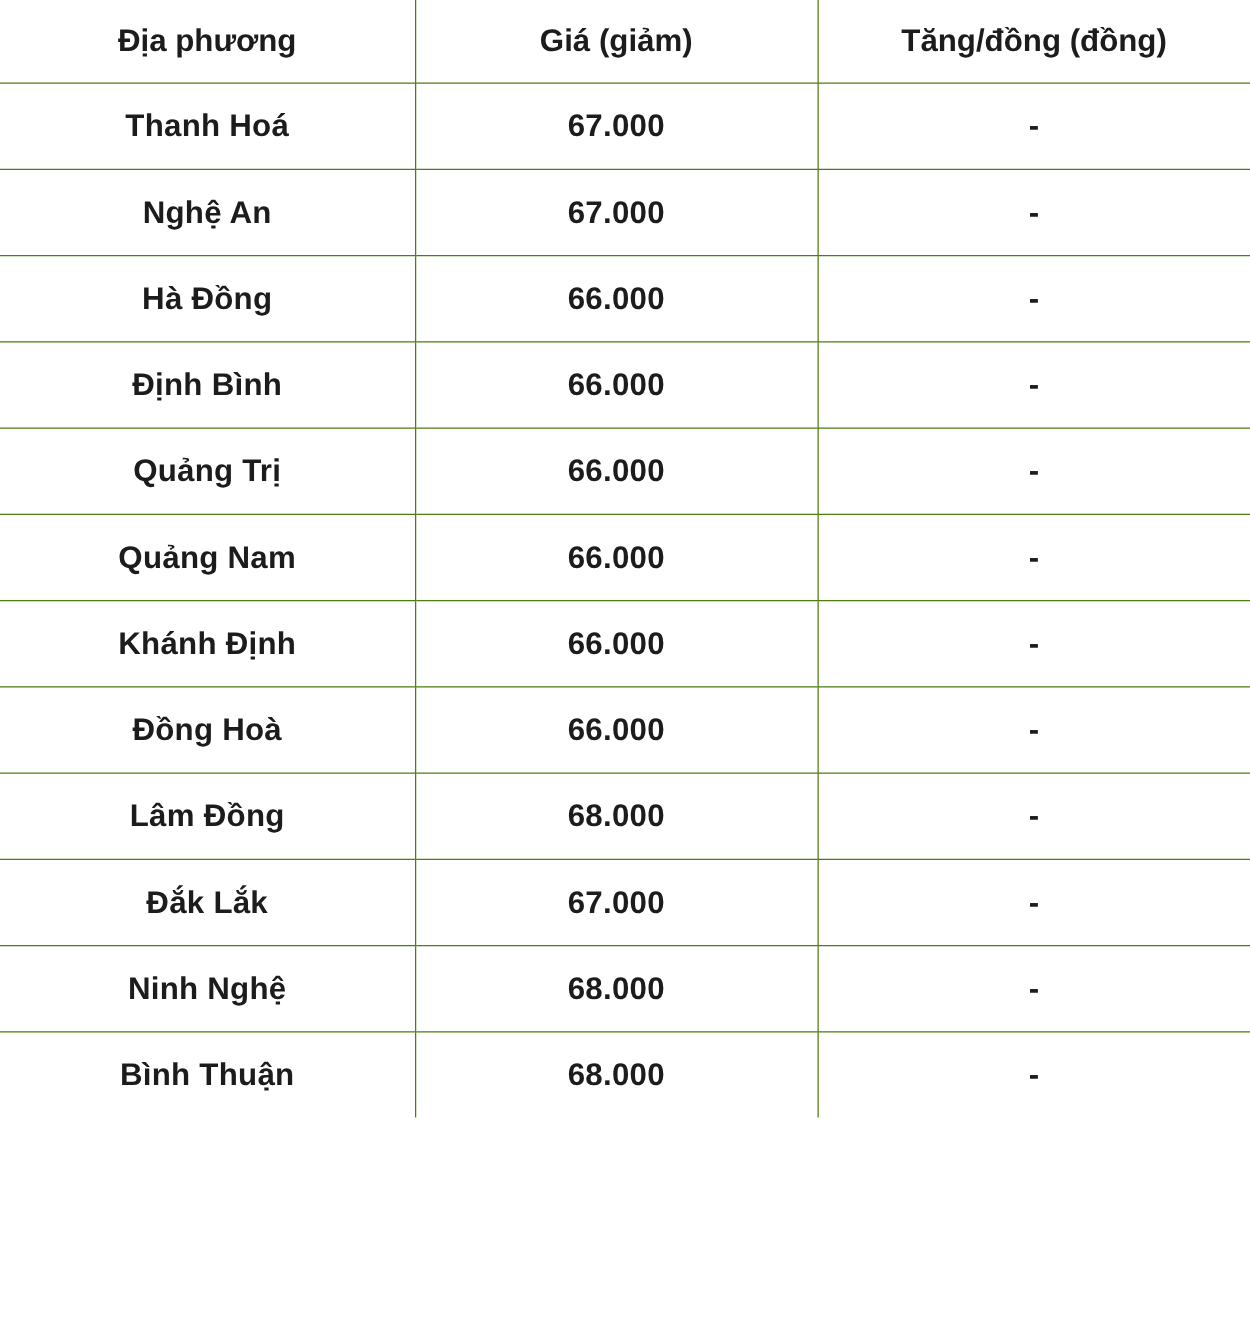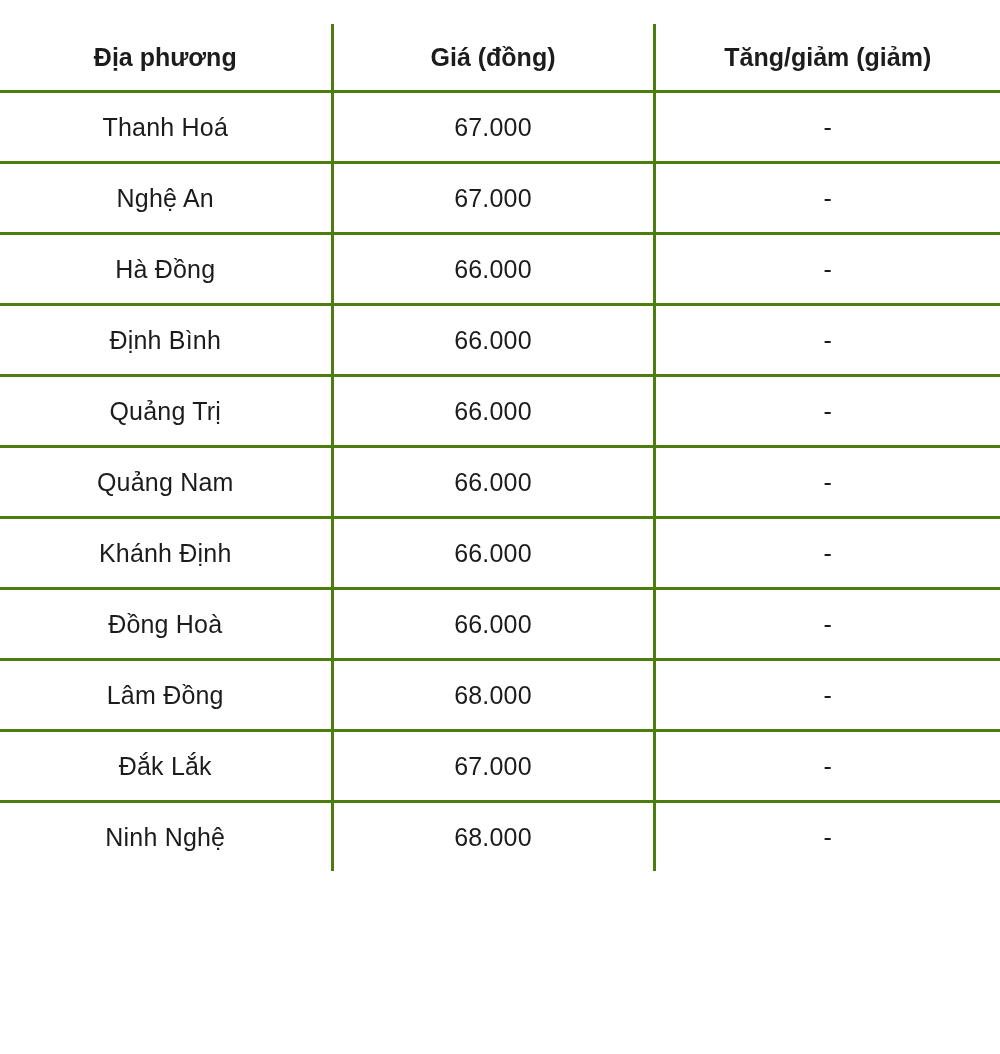--- a/index.html
+++ b/index.html
@@ -15,32 +15,31 @@
     -webkit-font-smoothing: antialiased;
   }
   .price-table-wrap {
     width: 1000px;
     box-sizing: border-box;
   }
   table.price-table {
     width: 1000px;
     border-collapse: collapse;
     table-layout: fixed;
-    margin-top: 24px;
   }
   table.price-table col.col-locality { width: 332px; }
   table.price-table col.col-price    { width: 322px; }
   table.price-table col.col-change   { width: 346px; }
 
   table.price-table th,
   table.price-table td {
-    border: 3px solid #4d7c0f;
+    border: 1px solid #4d7c0f;
     text-align: center;
     vertical-align: middle;
-    font-weight: normal;
+    font-weight: bold;
     color: #1c1c1c;
   }
   table.price-table thead th {
     height: 66px;
     font-size: 25px;
     font-weight: bold;
     border-top: none;
     padding: 0 6px;
   }
   table.price-table thead th.col-head-locality {
@@ -75,22 +74,22 @@
 <div class="price-table-wrap">
   <table class="price-table">
     <colgroup>
       <col class="col-locality">
       <col class="col-price">
       <col class="col-change">
     </colgroup>
     <thead>
       <tr>
         <th class="col-head-locality">Địa phương</th>
-        <th class="col-head-price">Giá (đồng)</th>
-        <th class="col-head-change">Tăng/giảm (giảm)</th>
+        <th class="col-head-price">Giá (giảm)</th>
+        <th class="col-head-change">Tăng/đồng (đồng)</th>
       </tr>
     </thead>
     <tbody>
         <tr>
           <td class="cell-locality">Thanh Hoá</td>
           <td class="cell-price">67.000</td>
           <td class="cell-change"><span class="change-dash">-</span></td>
         </tr>
         <tr>
           <td class="cell-locality">Nghệ An</td>
@@ -135,15 +134,20 @@
         <tr>
           <td class="cell-locality">Đắk Lắk</td>
           <td class="cell-price">67.000</td>
           <td class="cell-change"><span class="change-dash">-</span></td>
         </tr>
         <tr>
           <td class="cell-locality">Ninh Nghệ</td>
           <td class="cell-price">68.000</td>
           <td class="cell-change"><span class="change-dash">-</span></td>
         </tr>
+        <tr>
+          <td class="cell-locality">Bình Thuận</td>
+          <td class="cell-price">68.000</td>
+          <td class="cell-change"><span class="change-dash">-</span></td>
+        </tr>
       </tbody>
   </table>
 </div>
 
 </body></html>

